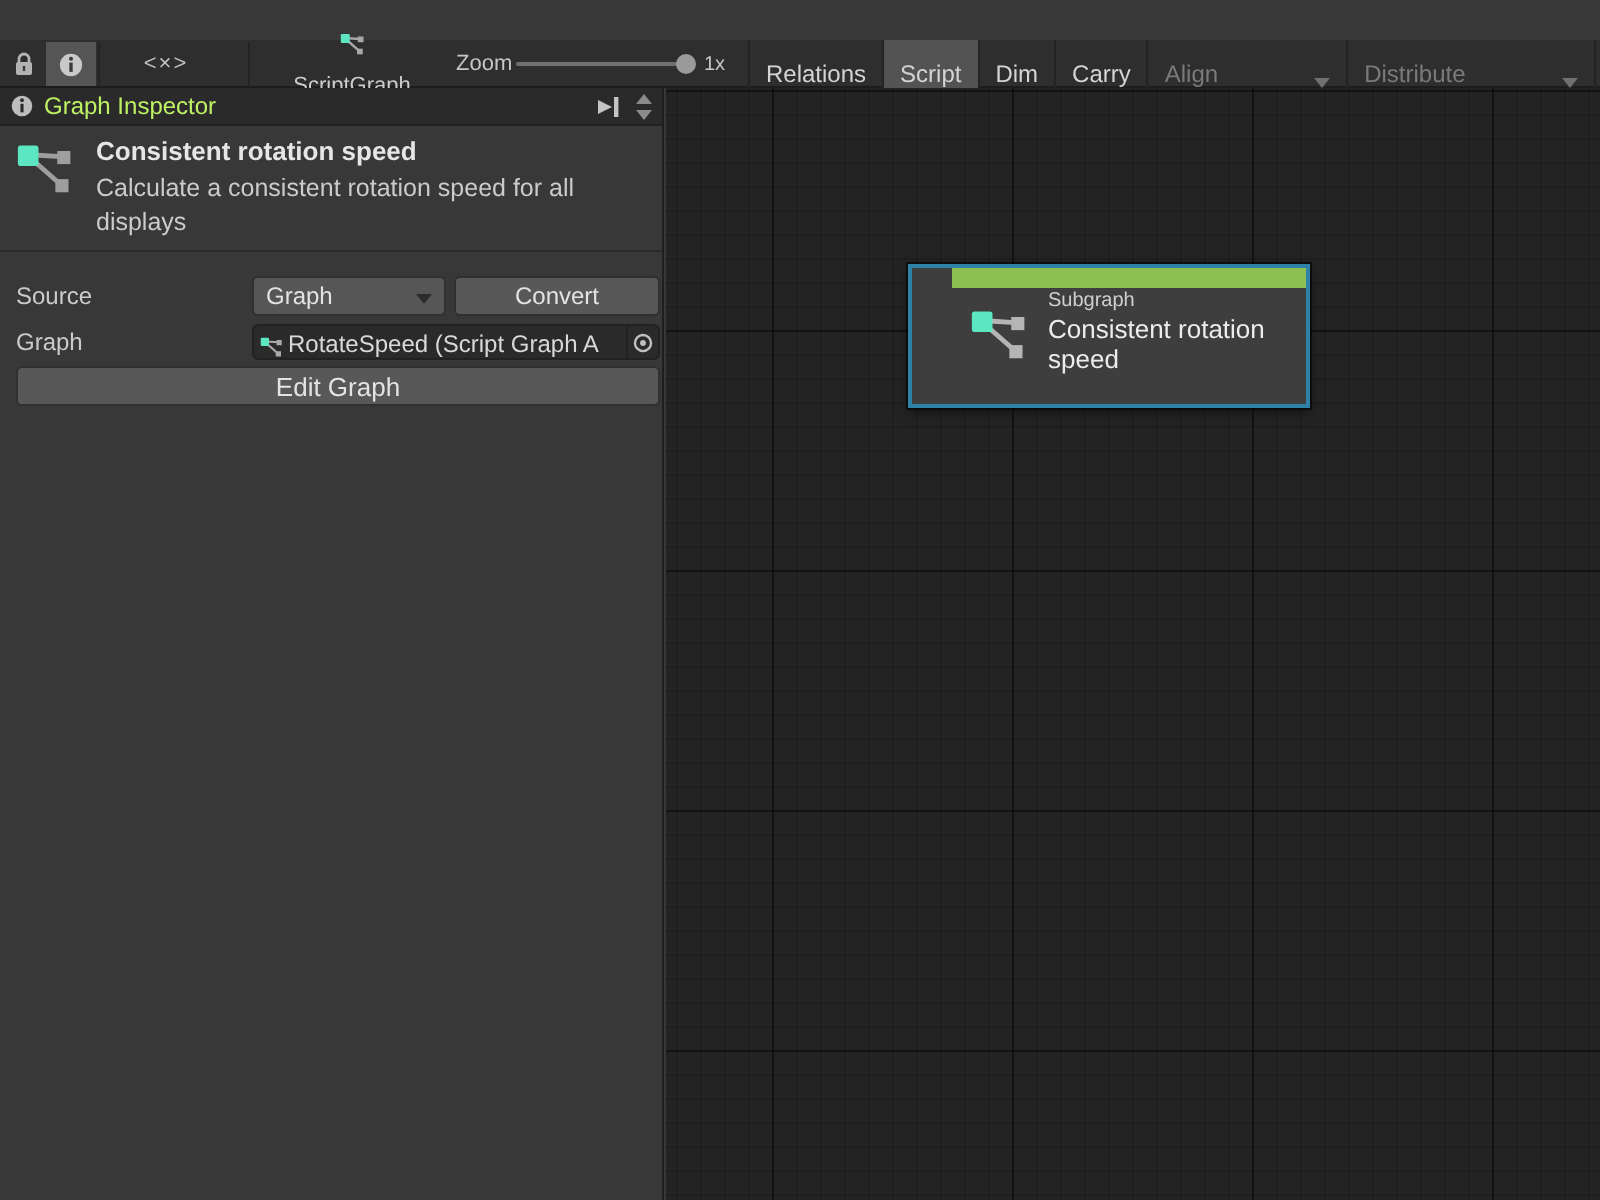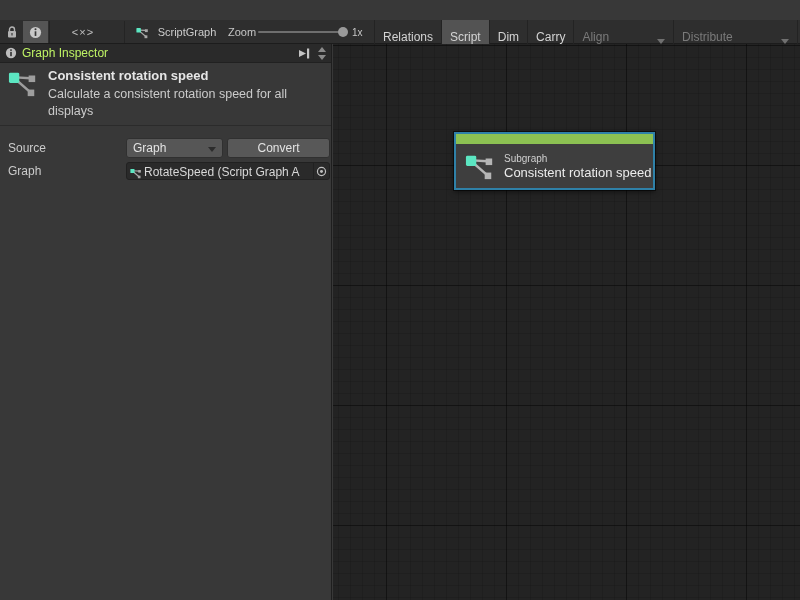--- a/index.html
+++ b/index.html
@@ -73,22 +73,22 @@
   
   .canvas { position:absolute; left:333px; top:44px; width:467px; height:556px; background-color:#232323;
     background-image:
       linear-gradient(rgba(0,0,0,0.38) 1px, transparent 1px),
       linear-gradient(90deg, rgba(0,0,0,0.38) 1px, transparent 1px),
       linear-gradient(rgba(0,0,0,0.10) 1px, transparent 1px),
       linear-gradient(90deg, rgba(0,0,0,0.10) 1px, transparent 1px);
     background-size:120px 120px, 120px 120px, 12px 12px, 12px 12px;
     background-position:0 1px, 53px 0, 0 1px, 5px 0; }
 
-  .graph-node { position:absolute; left:121px; top:88px; width:201px; height:58px;
-    border:2px solid #2f81a8; background:#3e3e3e; box-shadow:0 0 0 1px rgba(0,0,0,0.55), 0 2px 5px rgba(0,0,0,0.5); }
+  .graph-node { position:absolute; left:121px; top:88px; width:201px; height:72px;
+    border:2px solid #2f81a8; background:#3e3e3e; box-shadow:0 0 0 1px rgba(0,0,0,0.55), 0 2px 5px rgba(0,0,0,0.5);padding-left:20px; }
   .node-header-bar { width:100%; height:10px; background:#8cc152; }
   .node-body { position:relative; width:100%; height:44px; display:flex; align-items:center; }
   .gn-icon { margin-left:9px; }
   .gn-text { margin-left:9px; display:flex; flex-direction:column; gap:1px; }
   .gn-type { font-size:10px; color:#cfcfcf; }
   .gn-title { font-size:13px; color:#ececec; }
 
   .icon { display:inline-block; line-height:0; }
   .code-glyph { font-size:11px; color:#c2c2c2; letter-spacing:1px; }
 </style>
@@ -115,21 +115,21 @@
           <rect x="6.1" y="5.7" width="1.8" height="5" fill="#3a3a3a"></rect>
           <circle cx="7" cy="3.6" r="1.1" fill="#3a3a3a"></circle>
         </svg>
       </span>
     </div>
     <div class="tb-sep" style="left:49px;"></div>
     <div class="tbtn" style="left:62px;width:42px;">
       <span class="code-glyph">&lt;×&gt;</span>
     </div>
     <div class="tb-sep" style="left:124px;"></div>
-    <div class="tbtn" style="left:130px;width:92px;gap:9px;">
+    <div class="tbtn" style="left:130px;width:92px;gap:9px;flex-direction:column;">
       <span class="icon">
         <svg width="13" height="13" viewBox="0 0 32 32">
           <path d="M8 10 L24 11 M8 12 L24 26" stroke="#a8a8a8" stroke-width="3" fill="none"></path>
           <rect x="1" y="5" width="11" height="11" rx="1.5" fill="#5ce6c2"></rect>
           <rect x="22" y="8" width="7" height="7" fill="#a8a8a8"></rect>
           <rect x="21" y="23" width="7" height="7" fill="#a8a8a8"></rect>
         </svg>
       </span>
       <span class="bc-label">ScriptGraph</span>
     </div>
@@ -226,20 +226,23 @@
       </span>
       <span class="object-text">RotateSpeed (Script Graph A</span>
       <span class="obj-picker">
         <svg width="11" height="11" viewBox="0 0 12 12">
           <circle cx="6" cy="6" r="4.4" stroke="#c0c0c0" stroke-width="1.3" fill="none"></circle>
           <circle cx="6" cy="6" r="1.6" fill="#c0c0c0"></circle>
         </svg>
       </span>
     </div>
 
+    <div class="btn edit-btn">
+      <span>Edit Graph</span>
+    </div>
   </div>
 
   <div class="canvas">
     <div class="graph-node">
       <div class="node-header-bar"></div>
       <div class="node-body">
         <span class="icon gn-icon">
           <svg width="30" height="30" viewBox="0 0 32 32">
             <path d="M8 10 L24 11 M8 12 L24 26" stroke="#b5b5b5" stroke-width="2.6" fill="none"></path>
             <rect x="1" y="5" width="11" height="11" rx="1.5" fill="#5ce6c2"></rect>

